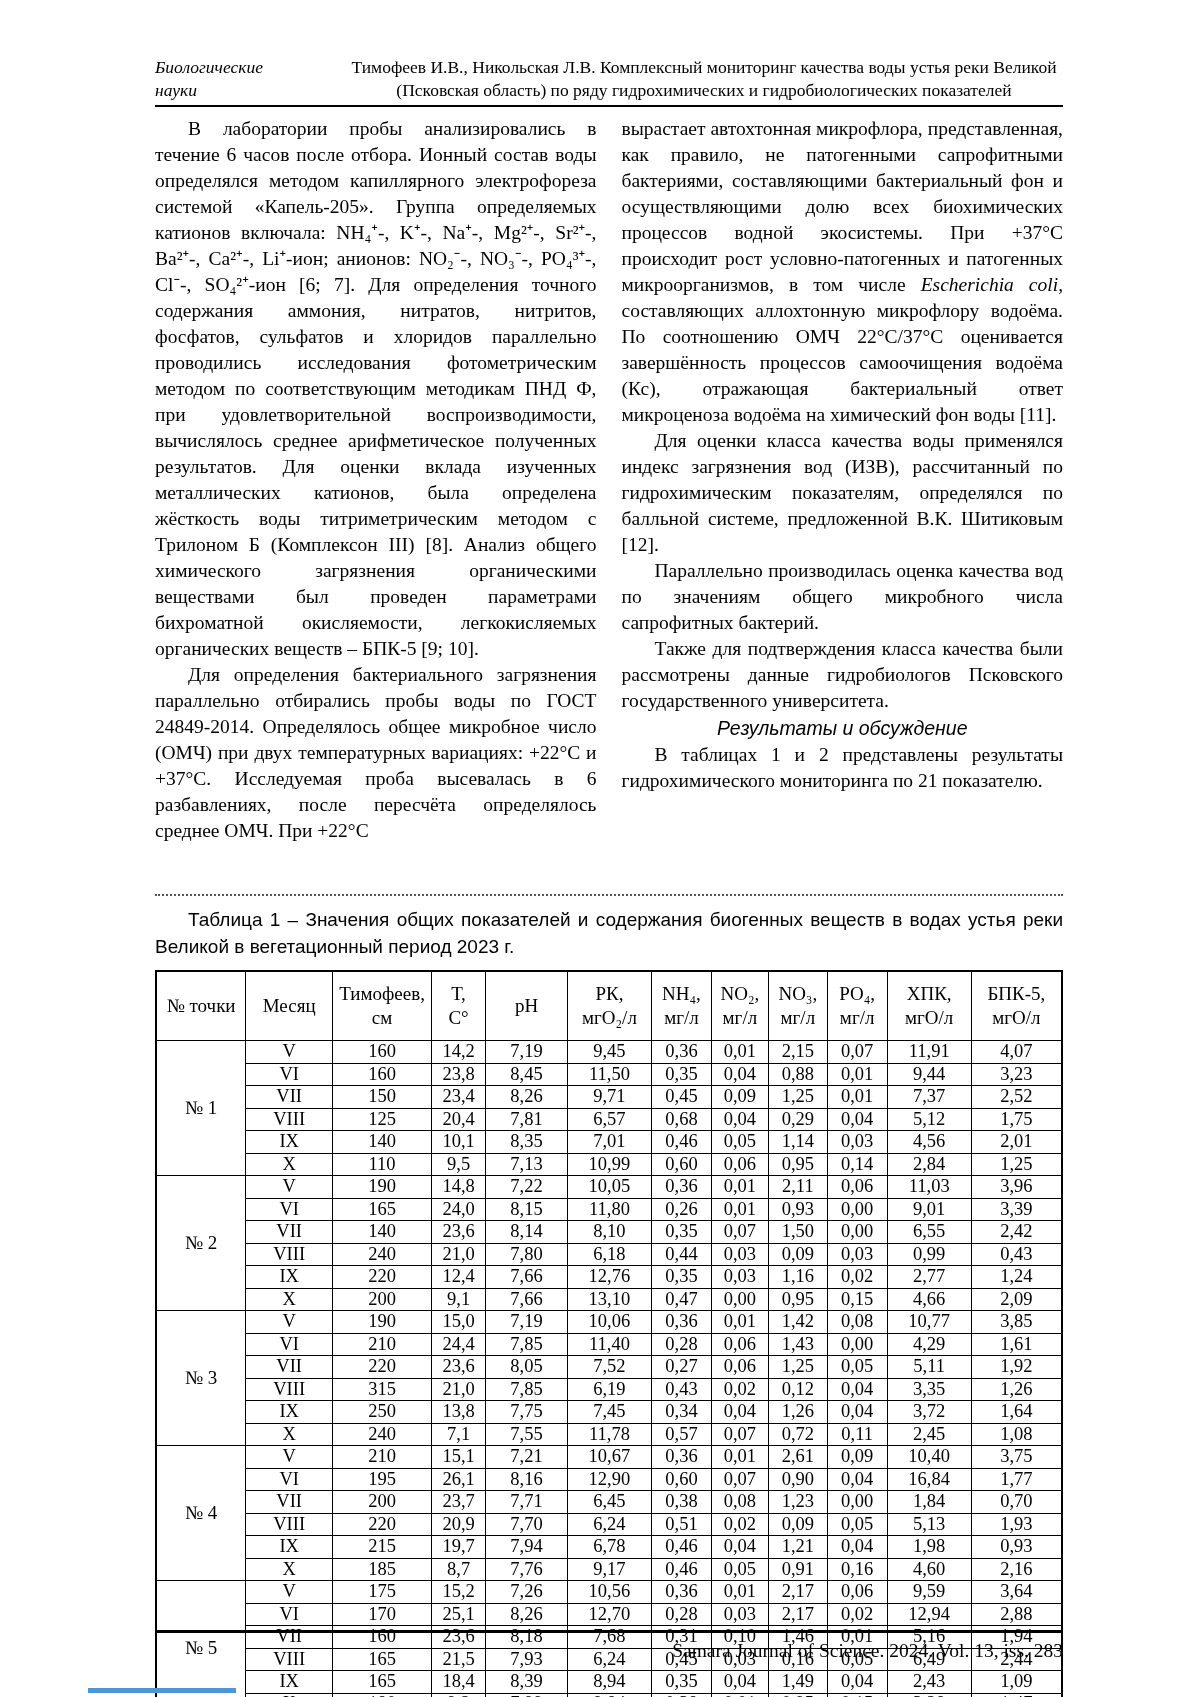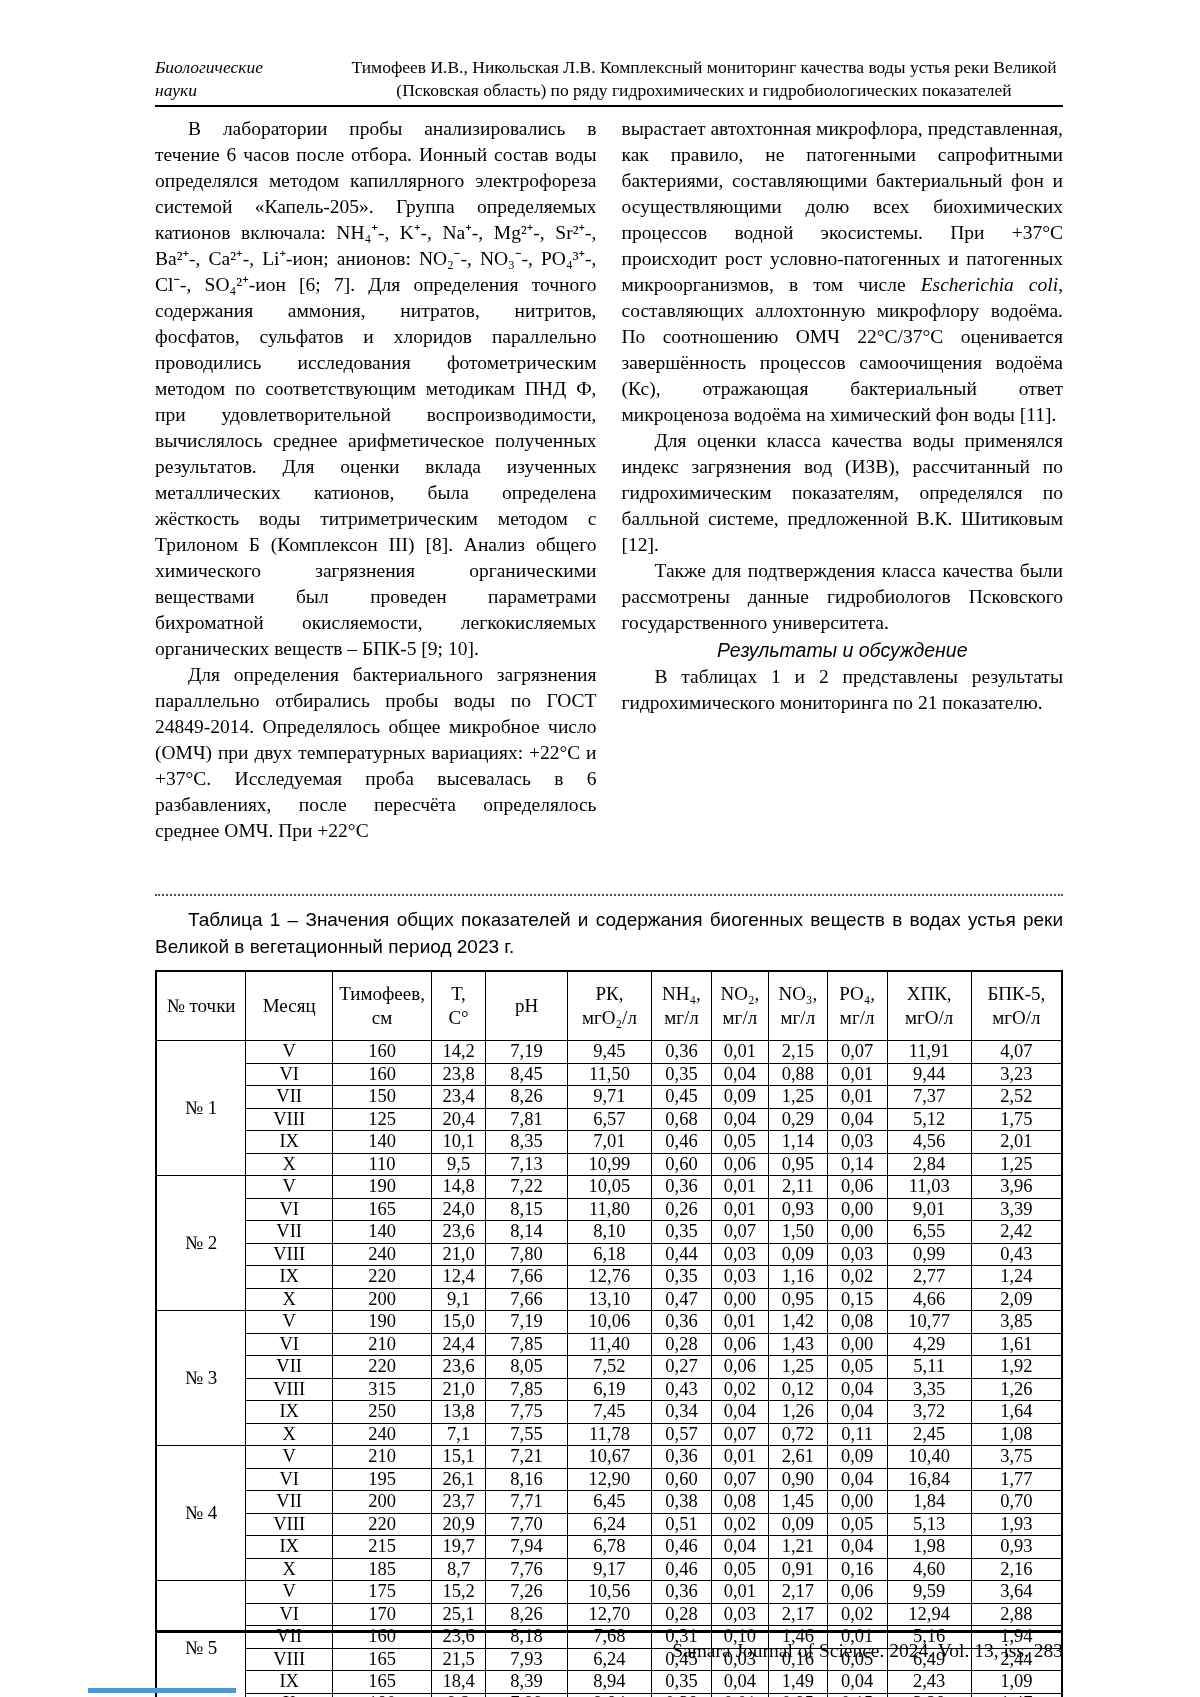--- a/index.html
+++ b/index.html
@@ -81,20 +81,21 @@
   <div class="head-rule"></div>
 
   <main class="two-col">
     <div class="col">
       <p class="p">В лаборатории пробы анализировались в течение 6 часов после отбора. Ионный состав воды определялся методом капиллярного электрофореза системой «Капель-205». Группа определяемых катионов включала: NH₄⁺-, K⁺-, Na⁺-, Mg²⁺-, Sr²⁺-, Ba²⁺-, Ca²⁺-, Li⁺-ион; анионов: NO₂⁻-, NO₃⁻-, PO₄³⁺-, Cl⁻-, SO₄²⁺-ион [6; 7]. Для определения точного содержания аммония, нитратов, нитритов, фосфатов, сульфатов и хлоридов параллельно проводились исследования фотометрическим методом по соответствующим методикам ПНД Ф, при удовлетворительной воспроизводимости, вычислялось среднее арифметическое полученных результатов. Для оценки вклада изученных металлических катионов, была определена жёсткость воды титриметрическим методом с Трилоном Б (Комплексон III) [8]. Анализ общего химического загрязнения органическими веществами был проведен параметрами бихроматной окисляемости, легкокисляемых органических веществ – БПК-5 [9; 10].</p>
       <p class="p">Для определения бактериального загрязнения параллельно отбирались пробы воды по ГОСТ 24849-2014. Определялось общее микробное число (ОМЧ) при двух температурных вариациях: +22°С и +37°С. Исследуемая проба высевалась в 6 разбавлениях, после пересчёта определялось среднее ОМЧ. При +22°С</p>
     </div>
     <div class="col">
       <p class="p nf"><span>вырастает автохтонная микрофлора, представленная, как правило, не патогенными сапрофитными бактериями, составляющими бактериальный фон и осуществляющими долю всех биохимических процессов водной экосистемы. При +37°С происходит рост условно-патогенных и патогенных микроорганизмов, в том числе </span><i>Escherichia coli</i><span>, составляющих аллохтонную микрофлору водоёма. По соотношению ОМЧ 22°С/37°С оценивается завершённость процессов самоочищения водоёма (Кс), отражающая бактериальный ответ микроценоза водоёма на химический фон воды [11].</span></p>
       <p class="p">Для оценки класса качества воды применялся индекс загрязнения вод (ИЗВ), рассчитанный по гидрохимическим показателям, определялся по балльной системе, предложенной В.К. Шитиковым [12].</p>
+      <p class="p">Параллельно производилась оценка качества вод по значениям общего микробного числа сапрофитных бактерий.</p>
       <p class="p">Также для подтверждения класса качества были рассмотрены данные гидробиологов Псковского государственного университета.</p>
       <h3 class="results-heading">Результаты и обсуждение</h3>
       <p class="p">В таблицах 1 и 2 представлены результаты гидрохимического мониторинга по 21 показателю.</p>
     </div>
   </main>
 
   <div class="dotted-rule"></div>
 
   <p class="caption"><b>Таблица 1</b><span> – Значения общих показателей и содержания биогенных веществ в водах устья реки Великой в вегетационный период 2023 г.</span></p>
 
@@ -428,21 +429,21 @@
           <td>1,77</td>
         </tr>
         <tr>
           <td>VII</td>
           <td>200</td>
           <td>23,7</td>
           <td>7,71</td>
           <td>6,45</td>
           <td>0,38</td>
           <td>0,08</td>
-          <td>1,45</td>
+          <td>1,23</td>
           <td>0,00</td>
           <td>1,84</td>
           <td>0,70</td>
         </tr>
         <tr>
           <td>VIII</td>
           <td>220</td>
           <td>20,9</td>
           <td>7,70</td>
           <td>6,24</td>

